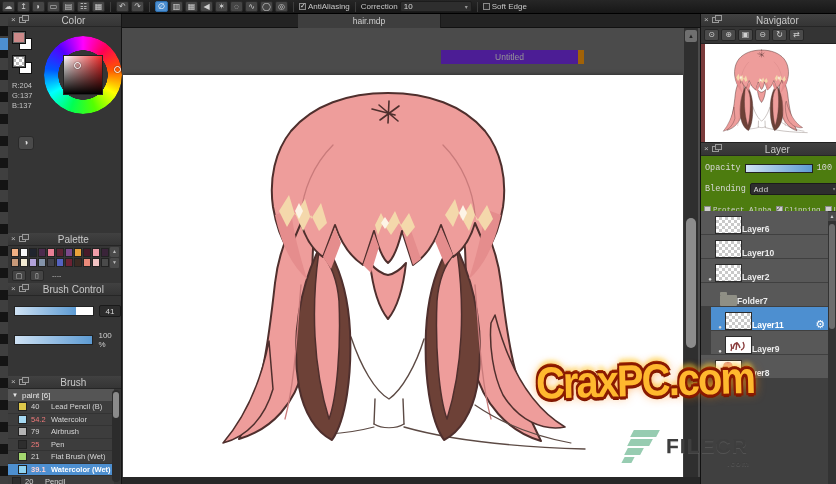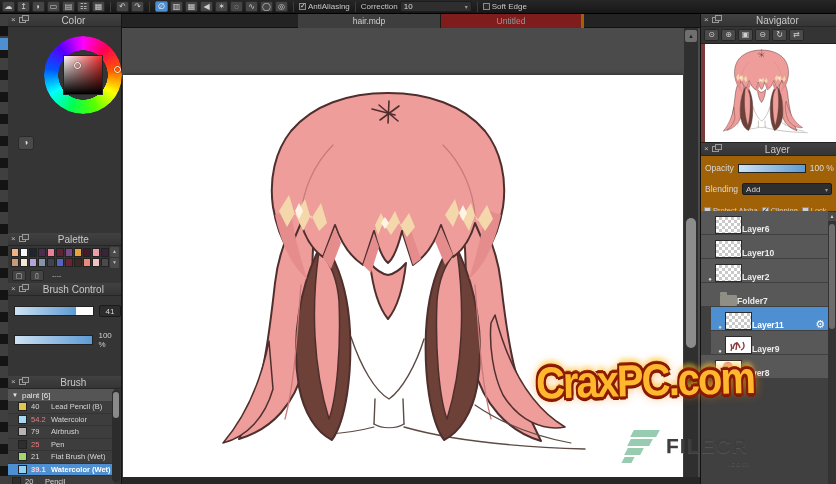--- a/index.html
+++ b/index.html
@@ -94,39 +94,39 @@
   .brush-row.selected .bsize.red { color:#ffd3d3; }
   #brush-scroll { position:absolute; right:1px; top:14px; width:8px; height:92px; background:#2c2c2c; border-radius:4px; }
   #brush-scroll .thumb { position:absolute; left:1px; top:2px; width:6px; height:26px; background:#8a8a8a; border-radius:3px; }
 
   
   #canvas-region { position:absolute; left:122px; top:14px; width:578px; height:470px; background:#4b4b4b; z-index:1; }
   #tab-bar { position:absolute; left:0; top:0; width:578px; height:14px; background:#232323; display:flex; border-bottom:1px solid #111;padding-left:28px; }
   .tab { height:14px; display:flex; align-items:center; justify-content:center; font-size:8.5px; }
   .tab-spacer { width:148px; }
   .tab.active { width:143px; background:#3e3e3e; color:#cfcfcf; border-right:1px solid #191919; }
-  .tab.inactive { width:143px; background:#7f1d1d; color:#969696; border-right:3px solid #a16207; }
+  .tab.inactive { width:143px; background:#4c1d95; color:#969696; border-right:6px solid #a16207;margin-top:36px; }
   #canvas-page { position:absolute; left:1px; top:61px; width:560px; height:402px; background:#fff; box-shadow:0 0 4px rgba(0,0,0,.5); }
   #v-scrollbar { position:absolute; right:2px; top:14px; width:14px; height:449px; background:#2f2f2f; }
   #v-scrollbar .btn { position:absolute; left:1px; top:2px; width:12px; height:12px; background:#6f6f6f; border-radius:2px;
     color:#222; font-size:6px; text-align:center; line-height:12px; }
   #v-scrollbar .thumb { position:absolute; left:2px; top:190px; width:10px; height:130px; background:#8c8c8c; border-radius:5px; }
   #h-scrollbar { position:absolute; left:0; bottom:0; width:578px; height:7px; background:#272727; }
 
   
   #right-panels { position:absolute; left:700px; top:14px; width:136px; height:470px; background:#3a3a3a; z-index:6;
     border-left:1px solid #111; }
   
   #nav-toolbar { height:17px; background:#343434; border-bottom:1px solid #222; display:flex; align-items:center; gap:2px; padding:0 3px; }
   .nbtn { width:15px; height:12px; background:#4a4a4a; border:1px solid #262626; border-radius:2px;
     color:#d0d0d0; font-size:8px; line-height:10px; text-align:center; }
   #nav-thumb { position:relative; height:99px; background:#fff; overflow:hidden; border-bottom:1px solid #222; }
   #nav-thumb .page-edge { position:absolute; left:0; top:0; width:4px; height:99px; background:#7a3b3b; }
   
-  #layer-controls { position:relative; height:67px; background:#a16207; }
+  #layer-controls { position:relative; height:67px; background:#4d7c0f;font-family:Liberation Mono, monospace; }
   .lrow { position:absolute; left:4px; display:flex; align-items:center; gap:4px; color:#d8d8d8; font-size:8.5px; white-space:nowrap; }
   #opacity-bar { width:68px; height:9px; background:linear-gradient(90deg,#cfe2f4,#5d9bd3); border:1px solid #222; }
   #blending-select { width:90px; height:12px; background:#2e2e2e; border:1px solid #1c1c1c; border-radius:2px;
     color:#d8d8d8; font-size:8px; display:flex; align-items:center; padding:0 3px; }
   #blending-select .val { flex:1; }
   #blending-select .arrow { color:#9a9a9a; font-size:6px; }
   #layer-checkboxes { position:absolute; left:3px; top:50px; width:133px; display:flex; gap:4px;
     color:#d0d0d0; font-size:7.5px; white-space:nowrap; overflow:hidden; }
   
   #layer-list { position:absolute; left:0; top:197px; width:128px; height:273px; background:#404040; overflow:hidden; }
@@ -204,20 +204,35 @@
 </div>
 
 <div id="left-panels">
 
   <div id="color-panel">
     <div class="phead">
       <span class="pico-x">×</span>
       <span class="pico-pop"></span>
       <span class="title">Color</span>
     </div>
+    <div class="abs" style="left:4px; top:17px;">
+      <div class="swatch-pair">
+        <div class="swatch-bg"></div>
+        <div class="swatch-fg" style="background: rgb(204, 137, 137);"></div>
+      </div>
+      <div class="swatch-pair" style="margin-top:4px;">
+        <div class="swatch-bg"></div>
+        <div class="swatch-fg checker"></div>
+      </div>
+      <div id="rgb-readout" style="margin-top:6px;">
+        <div>R:204</div>
+        <div>G:137</div>
+        <div>B:137</div>
+      </div>
+    </div>
     <div id="color-wheel"></div>
     <div id="sv-box"></div>
     <div class="marker" style="left:106px; top:52px;"></div>
     <div class="marker" style="left:66px; top:48px;"></div>
     <div id="palette-toggle-button">◑</div>
   </div>
 
   <div id="palette-panel">
     <div class="phead">
       <span class="pico-x">×</span>

